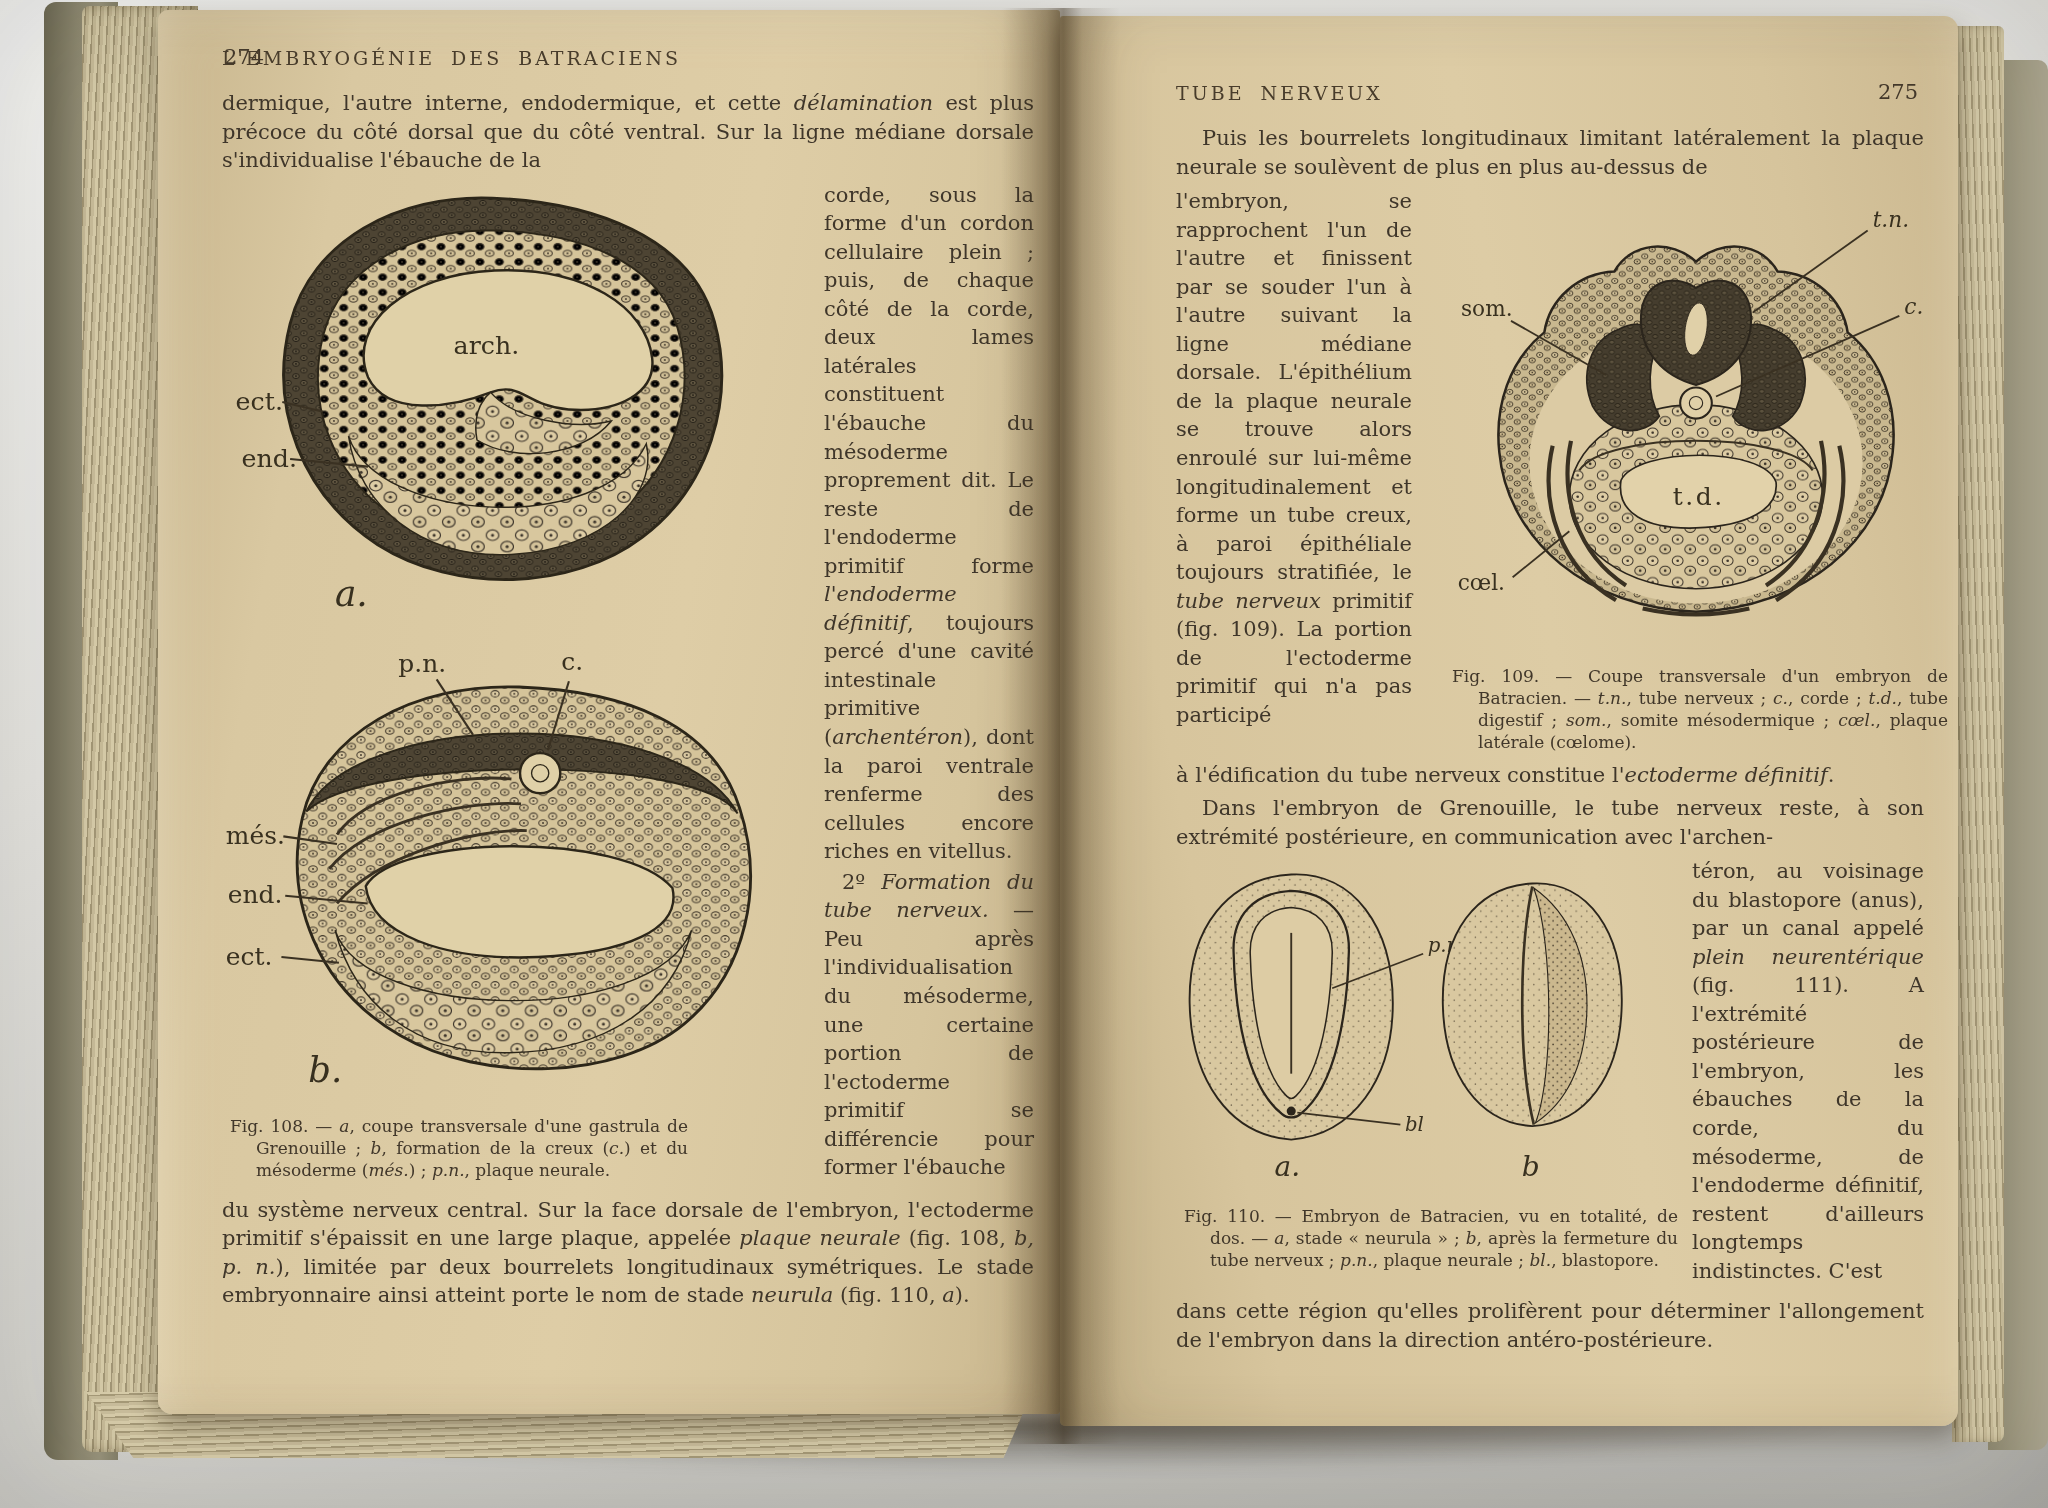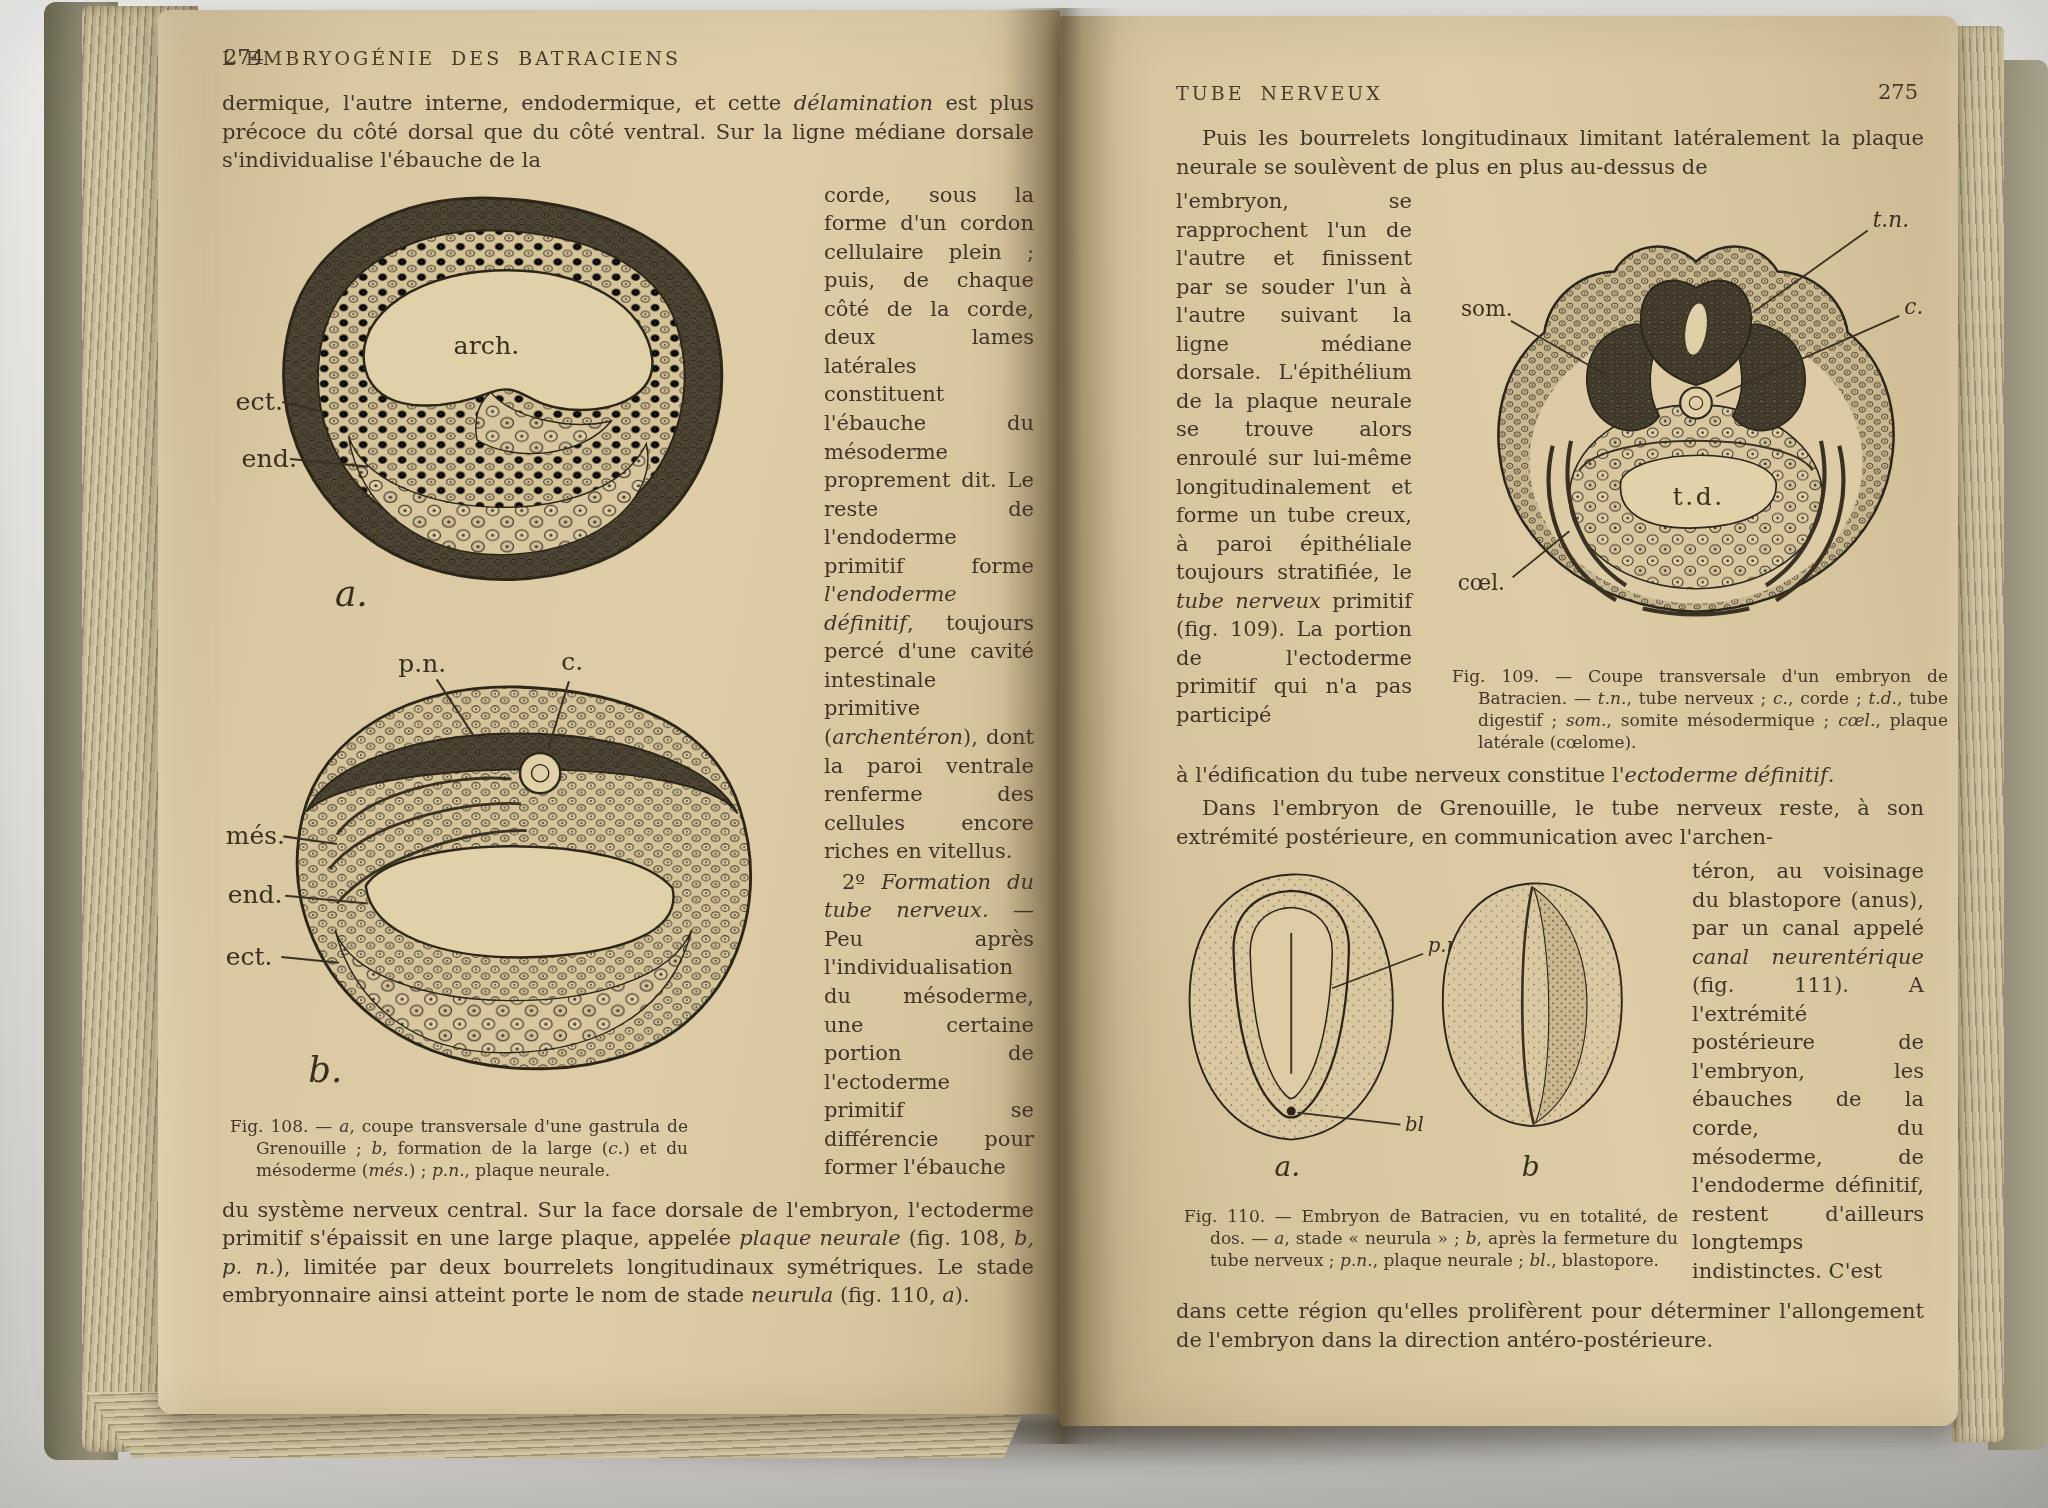--- a/index.html
+++ b/index.html
@@ -151,21 +151,21 @@
           <text x="354" y="28" class="lbl">c.</text>
           <path class="leader" d="M64,202 L120,210"></path>
           <text x="4" y="210" class="lbl">més.</text>
           <path class="leader" d="M66,264 L152,272"></path>
           <text x="6" y="272" class="lbl">end.</text>
           <path class="leader" d="M62,328 L122,334"></path>
           <text x="4" y="336" class="lbl">ect.</text>
           <text x="90" y="458" class="letter">b.</text>
         </svg>
 
-        <p class="caption" style="width:432px"><span>Fig. 108. — </span><i>a</i><span>, coupe transversale d'une gastrula de Grenouille ; </span><i>b</i><span>, formation de la large (</span><i>c.</i><span>) et du mésoderme (</span><i>més.</i><span>) ; </span><i>p.n.</i><span>, plaque neurale.</span></p>
+        <p class="caption" style="width:432px"><span>Fig. 108. — </span><i>a</i><span>, coupe transversale d'une gastrula de Grenouille ; </span><i>b</i><span>, formation de la creux (</span><i>c.</i><span>) et du mésoderme (</span><i>més.</i><span>) ; </span><i>p.n.</i><span>, plaque neurale.</span></p>
       </div>
 
       <div class="narrowcol">
         <p class="para"><span>corde, sous la forme d'un cordon cellulaire plein ; puis, de chaque côté de la corde, deux lames latérales constituent l'ébauche du mésoderme proprement dit. Le reste de l'endoderme primitif forme </span><i>l'endoderme définitif</i><span>, toujours percé d'une cavité intestinale primitive (</span><i>archentéron</i><span>), dont la paroi ventrale renferme des cellules encore riches en vitellus.</span></p>
         <p class="para" style="text-indent:18px"><span>2º </span><i>Formation du tube nerveux.</i><span> — Peu après l'individualisation du mésoderme, une certaine portion de l'ectoderme primitif se différencie pour former l'ébauche</span></p>
       </div>
     </div>
 
     <p class="para" style="margin-top:12px"><span>du système nerveux central. Sur la face dorsale de l'embryon, l'ectoderme primitif s'épaissit en une large plaque, appelée </span><i>plaque neurale</i><span> (fig. 108, </span><i>b, p. n.</i><span>), limitée par deux bourrelets longitudinaux symétriques. Le stade embryonnaire ainsi atteint porte le nom de stade </span><i>neurula</i><span> (fig. 110, </span><i>a</i><span>).</span></p>
   </div>
@@ -271,19 +271,19 @@
 
           <path d="M470,30 C396,34 350,96 352,192 C354,286 400,350 470,354 C540,350 586,288 588,192 C590,96 544,26 470,30 Z" fill="url(#d-light)" stroke="#2b251c" stroke-width="2.5"></path>
           <path d="M472,36 C520,70 544,130 542,200 C540,268 518,320 474,350 C498,290 498,110 472,36 Z" fill="url(#d-mid)" stroke="#2b251c" stroke-width="1.5"></path>
           <path class="leader" d="M470,34 C452,120 452,270 472,352" style="stroke-width:3.5"></path>
           <text x="456" y="420" class="letter">b</text>
         </svg>
 
         <p class="caption" style="width:468px"><span>Fig. 110. — Embryon de Batracien, vu en totalité, de dos. — </span><i>a</i><span>, stade « neurula » ; </span><i>b</i><span>, après la fermeture du tube nerveux ; </span><i>p.n.</i><span>, plaque neurale ; </span><i>bl.</i><span>, blastopore.</span></p>
       </div>
       <div class="narrowcol">
-        <p class="para"><span>téron, au voisinage du blastopore (anus), par un canal appelé </span><i>canal neurentérique</i><span> (fig. 111). A l'extrémité postérieure de l'embryon, les ébauches de la corde, du mésoderme, de l'endoderme définitif, restent d'ailleurs longtemps indistinctes. C'est</span></p>
+        <p class="para"><span>téron, au voisinage du blastopore (anus), par un canal appelé </span><i>plein neurentérique</i><span> (fig. 111). A l'extrémité postérieure de l'embryon, les ébauches de la corde, du mésoderme, de l'endoderme définitif, restent d'ailleurs longtemps indistinctes. C'est</span></p>
       </div>
     </div>
 
     <p class="para" style="margin-top:10px"><span>dans cette région qu'elles prolifèrent pour déterminer l'allongement de l'embryon dans la direction antéro-postérieure.</span></p>
   </div>
 </div>
 
 </body></html>

